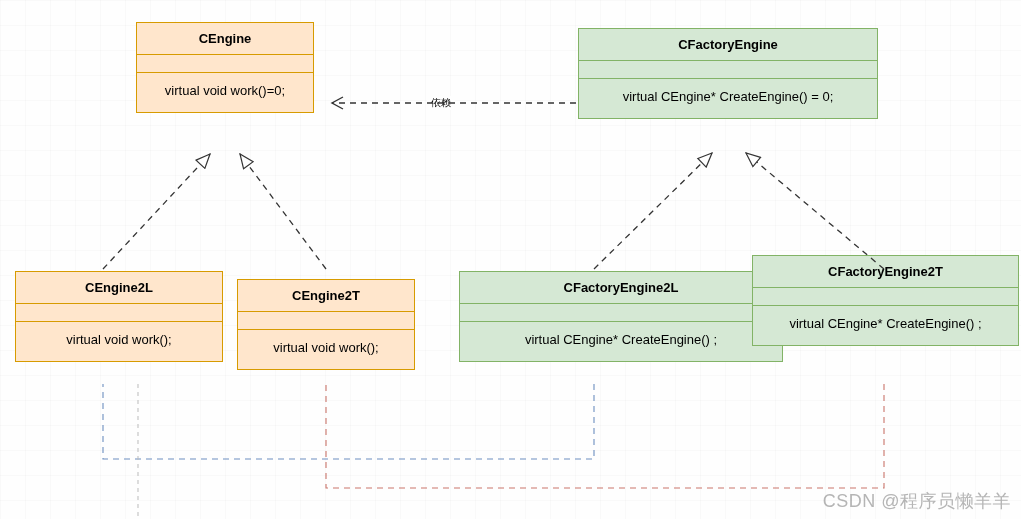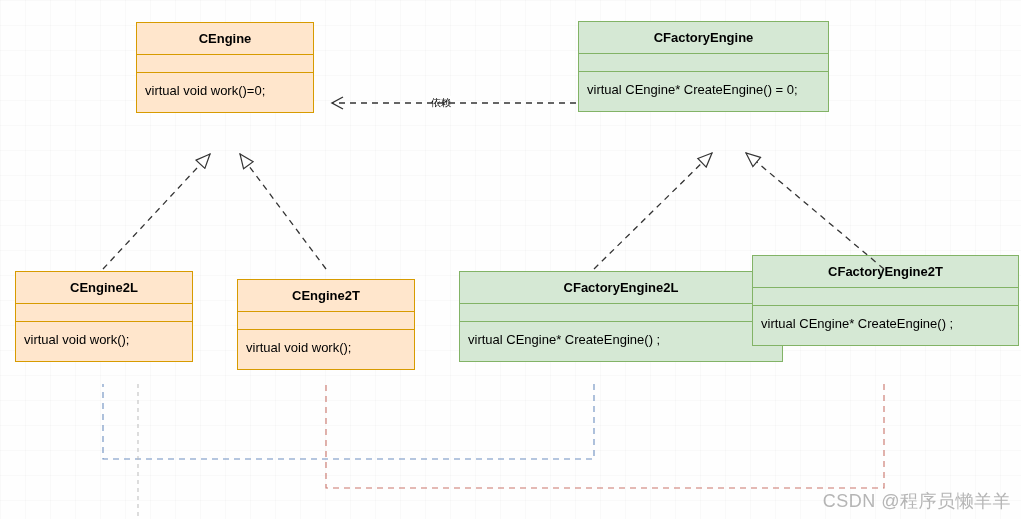--- a/index.html
+++ b/index.html
@@ -27,20 +27,21 @@
     font-weight: bold;
     padding: 8px 6px;
     border-bottom: 1px solid;
   }
   .uml .attrs {
     height: 18px;
     border-bottom: 1px solid;
   }
   .uml .ops {
     padding: 10px 8px 14px 8px;
+    text-align: center;
   }
   .orange { border-color: #d79b00; background: #ffe6cc; }
   .orange .title, .orange .attrs { border-color: #d79b00; }
   .green { border-color: #82b366; background: #d5e8d4; }
   .green .title, .green .attrs { border-color: #82b366; }
   .rel-label {
     position: absolute;
     background: #fefefe;
     padding: 0 4px;
     font-size: 10px;
@@ -57,27 +58,27 @@
 </style>
 </head>
 <body>
 
 <div class="uml orange" style="left:136px; top:22px; width:178px;">
   <div class="title">CEngine</div>
   <div class="attrs"></div>
   <div class="ops">virtual void work()=0;</div>
 </div>
 
-<div class="uml green" style="left:578px; top:21px; width:251px;">
+<div class="uml green" style="left:578px; top:28px; width:300px;">
   <div class="title">CFactoryEngine</div>
   <div class="attrs"></div>
   <div class="ops">virtual CEngine* CreateEngine() = 0;</div>
 </div>
 
-<div class="uml orange" style="left:15px; top:271px; width:178px;">
+<div class="uml orange" style="left:15px; top:271px; width:208px;">
   <div class="title">CEngine2L</div>
   <div class="attrs"></div>
   <div class="ops">virtual void work();</div>
 </div>
 
 <div class="uml orange" style="left:237px; top:271px; width:178px;margin-top:8px;">
   <div class="title">CEngine2T</div>
   <div class="attrs"></div>
   <div class="ops">virtual void work();</div>
 </div>

